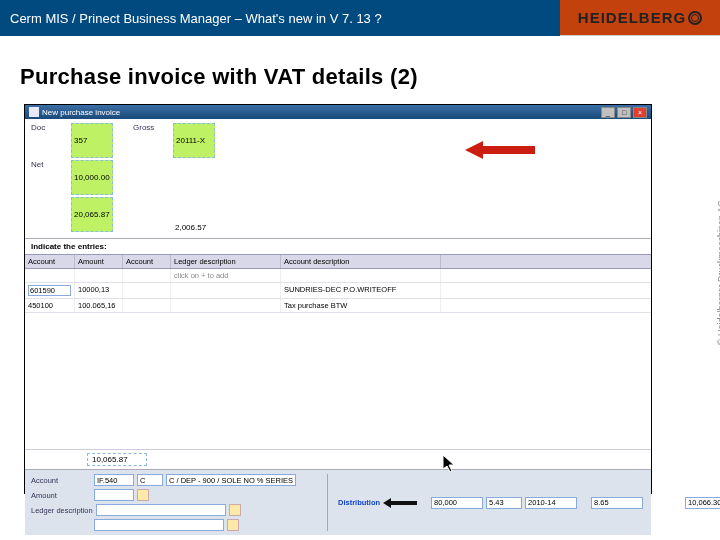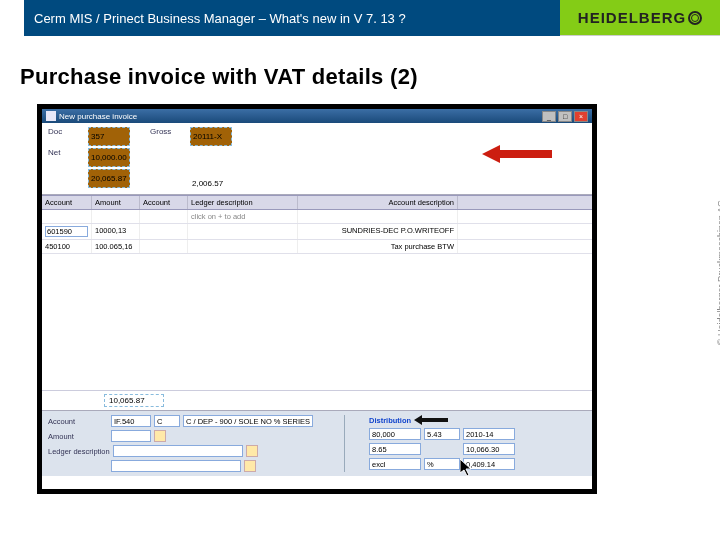--- a/index.html
+++ b/index.html
@@ -1,50 +1,50 @@
 <!DOCTYPE html>
 <html><head>
 <meta charset="utf-8">
 <style>
   * { box-sizing: border-box; margin: 0; padding: 0; }
   body { width: 720px; height: 540px; font-family: Arial, sans-serif; background: #fff; position: relative; overflow: hidden; }
-  .header-bar { height: 36px; display: flex; align-items: stretch; margin-left: 24px; }
+  .header-bar { height: 36px; display: flex; align-items: stretch; }
   .header-title { background: #004a7f; color: #fff; flex: 1; display: flex; align-items: center; padding: 0 10px; font-size: 13px; }
-  .header-logo { width: 160px; background: #84cc16; display: flex; align-items: center; justify-content: center; border-bottom: 1px solid #ccc; }
+  .header-logo { width: 160px; background: #c2410c; display: flex; align-items: center; justify-content: center; border-bottom: 1px solid #ccc; }
   .logo-text { font-weight: bold; font-size: 15px; letter-spacing: 1px; color: #222; display: flex; align-items: center; gap: 2px; }
   .logo-icon { width: 14px; height: 14px; border: 2px solid #222; border-radius: 50%; display: inline-block; position: relative; }
   .logo-icon::after { content: ''; position: absolute; width: 6px; height: 6px; border: 1.5px solid #222; border-radius: 50%; top: 50%; left: 50%; transform: translate(-50%,-50%); }
   .slide-title { font-size: 22px; font-weight: bold; padding: 28px 20px 14px 20px; letter-spacing: 0.3px; }
-  .app-window { margin: 0 37px; border: 5px solid #000000; width: 560px; height: 390px; background: #fff; font-size: 8px; position: relative; }
+  .app-window { margin: 0 24px; border: 1px solid #000000; width: 628px; height: 390px; background: #fff; font-size: 8px; position: relative; }
   .win-titlebar { height: 14px; background: linear-gradient(#3b6ea5,#1a4a7a); color: #fff; display: flex; align-items: center; padding: 0 4px; font-size: 8px; }
   .win-titlebar .win-icon { width: 10px; height: 10px; background: #e8e8f8; margin-right: 3px; }
   .win-titlebar .spacer { flex: 1; }
   .win-btn { width: 14px; height: 11px; background: #c0c0c0; margin-left: 2px; border: 1px solid #888; font-size: 7px; line-height: 9px; text-align: center; color: #000; }
   .win-btn.close { background: #e04030; color: #fff; }
   .top-info { display: flex; padding: 4px 6px 6px 6px; gap: 20px; border-bottom: 1px solid #aab; }
   .info-col { display: flex; flex-direction: column; gap: 2px; justify-content: space-between; }
   .info-row { display: flex; gap: 4px; }
   .lbl { color: #335; min-width: 36px; }
-  .val-box { background: #a16207; border: 1px dashed #8bd; padding: 4px 2px; min-width: 42px; display: inline-block; }
+  .val-box { background: #bef264; border: 1px dashed #8bd; padding: 12px 2px; min-width: 42px; display: inline-block; }
   .val-plain { padding: 0 2px; }
   .red-arrow { position: absolute; top: 36px; left: 440px; }
   .red-arrow svg { width: 70px; height: 18px; }
   .subhead { padding: 3px 6px; font-weight: bold; font-size: 8px; }
   .grid-head { display: flex; background: #d8d8e8; border-top: 1px solid #99b; border-bottom: 1px solid #99b; font-size: 7.5px; }
   .gh { padding: 2px 3px; border-right: 1px solid #bbc; }
   .grid-body { height: 180px; overflow: hidden; background: #fff; }
   .grow { display: flex; border-bottom: 1px solid #e0e0ea; font-size: 7.5px; }
   .gc { padding: 2px 3px; border-right: 1px solid #eee; overflow: hidden; white-space: nowrap; }
   .gc input { width: 100%; border: 1px solid #8ad; font-size: 7.5px; padding: 0 1px; }
-  .c1 { width: 50px; } .c2 { width: 48px; } .c3 { width: 48px; } .c4 { width: 110px; } .c5 { width: 160px; text-align: right; }
+  .c1 { width: 50px; } .c2 { width: 48px; } .c3 { width: 48px; } .c4 { width: 110px; } .c5 { width: 160px; }
   .total-row { padding: 3px 6px; display: flex; gap: 6px; align-items: center; border-top: 1px solid #ccd; }
   .total-box { border: 1px dashed #8bd; padding: 1px 4px; min-width: 60px; }
   .bottom-strip { background: #dce3ed; border-top: 1px solid #aab; padding: 4px 6px; display: flex; gap: 16px; font-size: 7.5px; }
   .bs-left { display: flex; flex-direction: column; gap: 3px; width: 280px; }
-  .bs-right { display: flex; flex-direction: column; gap: 3px; width: 220px; border-left: 1px solid #9ab; padding-left: 24px; }
+  .bs-right { display: flex; flex-direction: row; gap: 14px; width: 220px; border-left: 1px solid #9ab; padding-left: 10px; }
   .bs-row { display: flex; align-items: center; gap: 3px; }
   .inp { border: 1px solid #8ad; background: #fff; padding: 0 2px; height: 12px; font-size: 7.5px; }
   .inp.w40{width:40px}.inp.w26{width:26px}.inp.w130{width:130px}.inp.w52{width:52px}.inp.w36{width:36px}
   .mini-icon { width: 12px; height: 12px; background: #ffe9a8; border: 1px solid #caa; }
   .cursor { position: absolute; left: 418px; top: 350px; }
   .cursor svg { width: 14px; height: 18px; }
   .copyright { position: absolute; right: 4px; top: 200px; transform: rotate(-90deg); transform-origin: right top; font-size: 9px; color: #888; white-space: nowrap; }
   .blk-arrow { width: 34px; height: 10px; display: inline-block; }
 </style>
 </head>
@@ -98,20 +98,21 @@
         </div>
     </div>
   </div>
 
   <div class="red-arrow">
     <svg viewBox="0 0 70 18">
         <polygon points="0,9 18,0 18,5 70,5 70,13 18,13 18,18" fill="#cc1e10"></polygon>
       </svg>
   </div>
 
+  <div class="subhead">Indicate the entries:</div>
 
   <div class="grid-head">
     <div class="gh c1">Account</div>
     <div class="gh c2">Amount</div>
     <div class="gh c3">Account</div>
     <div class="gh c4">Ledger description</div>
     <div class="gh c5">Account description</div>
   </div>
   <div class="grid-body">
     <div class="grow">

